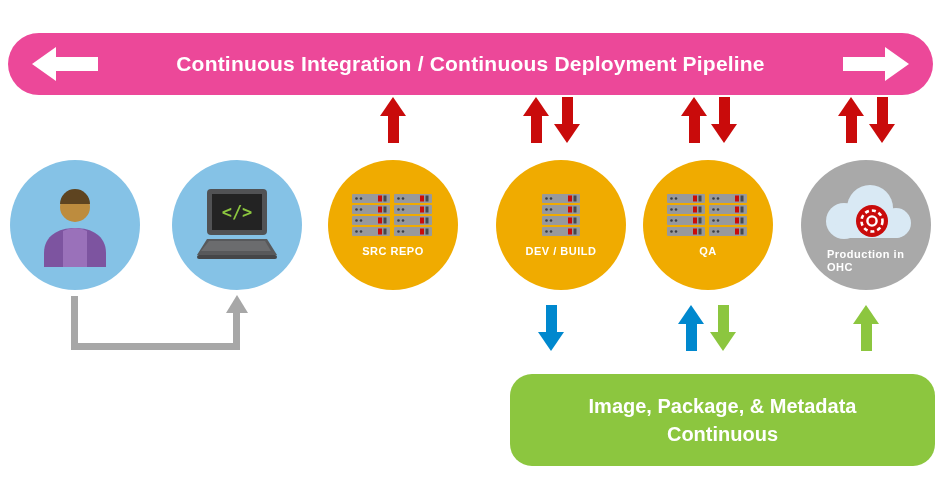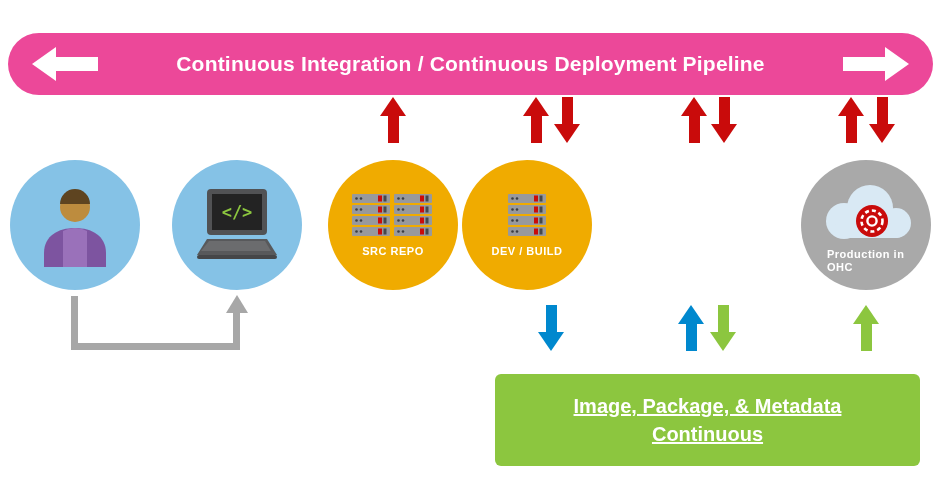--- a/index.html
+++ b/index.html
@@ -34,23 +34,23 @@
   .c-red{color:#c90b0b;}
   .c-blue{color:#0088ce;}
   .c-green{color:#8cc63f;}
   .t97{top:97px;} .t305{top:305px;}
 
   
   .conn{position:absolute;background:#a7a7a7;}
   .conn-head{position:absolute;width:0;height:0;border-left:11px solid transparent;border-right:11px solid transparent;border-bottom:18px solid #a7a7a7;}
 
   
-  .repo-box{position:absolute;left:495px;top:374px;width:425px;height:92px;background:#8cc63f;border-radius:6px;
+  .repo-box{position:absolute;left:510px;top:374px;width:425px;height:92px;background:#8cc63f;border-radius:22px;
             display:flex;flex-direction:column;align-items:center;justify-content:center;
-            color:#fff;font-weight:bold;font-size:20px;line-height:1.4;text-align:center;text-decoration:underline;}
+            color:#fff;font-weight:bold;font-size:20px;line-height:1.4;text-align:center;}
 </style>
 </head>
 <body>
 
 <div class="stage">
 
   <svg width="0" height="0" style="position:absolute" aria-hidden="true">
     <defs>
       <g id="srv-unit">
         <rect width="38" height="9" rx="1" fill="#98999c"></rect>
@@ -130,30 +130,43 @@
         <use href="#srv-unit" x="0" y="22"></use>
         <use href="#srv-unit" x="0" y="33"></use>
       <use href="#srv-unit" x="42" y="0"></use>
         <use href="#srv-unit" x="42" y="11"></use>
         <use href="#srv-unit" x="42" y="22"></use>
         <use href="#srv-unit" x="42" y="33"></use>
     </svg>
     <div class="node-label">SRC REPO</div>
   </div>
 
-  <div class="node orange" style="left:462px">
+  <div class="node orange" style="left:496px">
     <svg width="38" height="42" viewBox="0 0 38 42">
       <use href="#srv-unit" x="0" y="0"></use>
         <use href="#srv-unit" x="0" y="11"></use>
         <use href="#srv-unit" x="0" y="22"></use>
         <use href="#srv-unit" x="0" y="33"></use>
     </svg>
     <div class="node-label">DEV / BUILD</div>
   </div>
 
+  <div class="node orange" style="left:643px">
+    <svg width="82" height="42" viewBox="0 0 82 42">
+      <use href="#srv-unit" x="0" y="0"></use>
+        <use href="#srv-unit" x="0" y="11"></use>
+        <use href="#srv-unit" x="0" y="22"></use>
+        <use href="#srv-unit" x="0" y="33"></use>
+      <use href="#srv-unit" x="42" y="0"></use>
+        <use href="#srv-unit" x="42" y="11"></use>
+        <use href="#srv-unit" x="42" y="22"></use>
+        <use href="#srv-unit" x="42" y="33"></use>
+    </svg>
+    <div class="node-label">QA</div>
+  </div>
 
   <div class="node gray" style="left:801px">
     <div class="cloud-wrap">
       <svg width="104" height="68" viewBox="0 0 104 68">
         <g fill="#d9e9f4">
           <circle cx="30" cy="42" r="18"></circle>
           <circle cx="56" cy="29" r="23"></circle>
           <circle cx="82" cy="44" r="15"></circle>
           <rect x="20" y="41" width="72" height="18" rx="9"></rect>
         </g>

